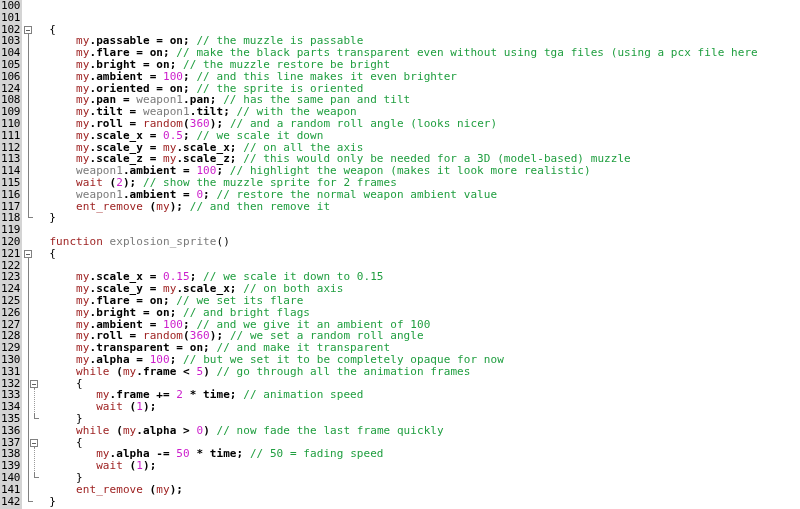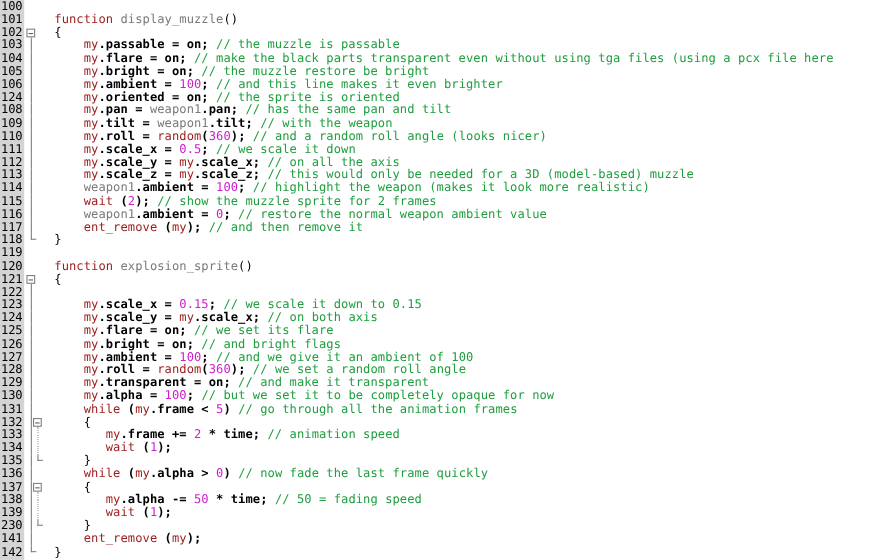--- a/index.html
+++ b/index.html
@@ -156,21 +156,21 @@
   .t-cmt  { color: #1f9e3f; }          
   .t-pun  { color: #000000; }          
 </style>
 </head>
 <body>
 
 <div id="editor">
   <div id="gutter"></div>
   <div id="rows">
       <div class="row" style="top: 0px; position: absolute; left: 0px; width: 800px;"><div class="lnum">100</div><div class="foldcell"></div><div class="code"></div></div>
-      <div class="row" style="top: 11.8px; position: absolute; left: 0px; width: 800px;"><div class="lnum">101</div><div class="foldcell"></div><div class="code"><span class="t-pun">  </span><span class="t-kw">function</span><span class="t-pun"> </span><span class="t-fn">display_muzzle</span><span class="t-pun">()</span></div></div>
+      <div class="row" style="top: 11.8px; position: absolute; left: 0px; width: 800px;"><div class="lnum">101</div><div class="foldcell"></div></div>
       <div class="row" style="top: 23.6px; position: absolute; left: 0px; width: 800px;"><div class="lnum">102</div><div class="foldcell"><div class="foldbox"></div><div class="foldline" style="top: 10.4px; height: 1.4px;"></div></div><div class="code"><span class="t-pun">  {</span></div></div>
       <div class="row" style="top: 35.4px; position: absolute; left: 0px; width: 800px;"><div class="lnum">103</div><div class="foldcell"><div class="foldline"></div></div><div class="code"><span class="t-pun">      </span><span class="t-kw">my</span><span class="t-id">.passable = on; </span><span class="t-cmt">// the muzzle is passable</span></div></div>
       <div class="row" style="top: 47.2px; position: absolute; left: 0px; width: 800px;"><div class="lnum">104</div><div class="foldcell"><div class="foldline"></div></div><div class="code"><span class="t-pun">      </span><span class="t-kw">my</span><span class="t-id">.flare = on; </span><span class="t-cmt">// make the black parts transparent even without using tga files (using a pcx file here</span></div></div>
       <div class="row" style="top: 59px; position: absolute; left: 0px; width: 800px;"><div class="lnum">105</div><div class="foldcell"><div class="foldline"></div></div><div class="code"><span class="t-pun">      </span><span class="t-kw">my</span><span class="t-id">.bright = on; </span><span class="t-cmt">// the muzzle restore be bright</span></div></div>
       <div class="row" style="top: 70.8px; position: absolute; left: 0px; width: 800px;"><div class="lnum">106</div><div class="foldcell"><div class="foldline"></div></div><div class="code"><span class="t-pun">      </span><span class="t-kw">my</span><span class="t-id">.ambient = </span><span class="t-num">100</span><span class="t-id">; </span><span class="t-cmt">// and this line makes it even brighter</span></div></div>
       <div class="row" style="top: 82.6px; position: absolute; left: 0px; width: 800px;"><div class="lnum">124</div><div class="foldcell"><div class="foldline"></div></div><div class="code"><span class="t-pun">      </span><span class="t-kw">my</span><span class="t-id">.oriented = on; </span><span class="t-cmt">// the sprite is oriented</span></div></div>
       <div class="row" style="top: 94.4px; position: absolute; left: 0px; width: 800px;"><div class="lnum">108</div><div class="foldcell"><div class="foldline"></div></div><div class="code"><span class="t-pun">      </span><span class="t-kw">my</span><span class="t-id">.pan = </span><span class="t-fn">weapon1</span><span class="t-id">.pan; </span><span class="t-cmt">// has the same pan and tilt</span></div></div>
       <div class="row" style="top: 106.2px; position: absolute; left: 0px; width: 800px;"><div class="lnum">109</div><div class="foldcell"><div class="foldline"></div></div><div class="code"><span class="t-pun">      </span><span class="t-kw">my</span><span class="t-id">.tilt = </span><span class="t-fn">weapon1</span><span class="t-id">.tilt; </span><span class="t-cmt">// with the weapon</span></div></div>
       <div class="row" style="top: 118px; position: absolute; left: 0px; width: 800px;"><div class="lnum">110</div><div class="foldcell"><div class="foldline"></div></div><div class="code"><span class="t-pun">      </span><span class="t-kw">my</span><span class="t-id">.roll = </span><span class="t-kw">random</span><span class="t-id">(</span><span class="t-num">360</span><span class="t-id">); </span><span class="t-cmt">// and a random roll angle (looks nicer)</span></div></div>
       <div class="row" style="top: 129.8px; position: absolute; left: 0px; width: 800px;"><div class="lnum">111</div><div class="foldcell"><div class="foldline"></div></div><div class="code"><span class="t-pun">      </span><span class="t-kw">my</span><span class="t-id">.scale_x = </span><span class="t-num">0.5</span><span class="t-id">; </span><span class="t-cmt">// we scale it down</span></div></div>
@@ -195,17 +195,17 @@
       <div class="row" style="top: 354px; position: absolute; left: 0px; width: 800px;"><div class="lnum">130</div><div class="foldcell"><div class="foldline"></div></div><div class="code"><span class="t-pun">      </span><span class="t-kw">my</span><span class="t-id">.alpha = </span><span class="t-num">100</span><span class="t-id">; </span><span class="t-cmt">// but we set it to be completely opaque for now</span></div></div>
       <div class="row" style="top: 365.8px; position: absolute; left: 0px; width: 800px;"><div class="lnum">131</div><div class="foldcell"><div class="foldline"></div></div><div class="code"><span class="t-pun">      </span><span class="t-kw">while</span><span class="t-id"> (</span><span class="t-kw">my</span><span class="t-id">.frame &lt; </span><span class="t-num">5</span><span class="t-id">) </span><span class="t-cmt">// go through all the animation frames</span></div></div>
       <div class="row" style="top: 377.6px; position: absolute; left: 0px; width: 800px;"><div class="lnum">132</div><div class="foldcell"><div class="foldline"></div><div class="foldbox l2"></div><div class="foldline l2" style="top: 10.4px; height: 1.4px;"></div></div><div class="code"><span class="t-pun">      {</span></div></div>
       <div class="row" style="top: 389.4px; position: absolute; left: 0px; width: 800px;"><div class="lnum">133</div><div class="foldcell"><div class="foldline"></div><div class="folddot"></div></div><div class="code"><span class="t-pun">         </span><span class="t-kw">my</span><span class="t-id">.frame += </span><span class="t-num">2</span><span class="t-id"> * time; </span><span class="t-cmt">// animation speed</span></div></div>
       <div class="row" style="top: 401.2px; position: absolute; left: 0px; width: 800px;"><div class="lnum">134</div><div class="foldcell"><div class="foldline"></div><div class="folddot"></div></div><div class="code"><span class="t-pun">         </span><span class="t-kw">wait</span><span class="t-id"> (</span><span class="t-num">1</span><span class="t-id">);</span></div></div>
       <div class="row" style="top: 413px; position: absolute; left: 0px; width: 800px;"><div class="lnum">135</div><div class="foldcell"><div class="foldline"></div><div class="foldend l2"></div></div><div class="code"><span class="t-pun">      }</span></div></div>
       <div class="row" style="top: 424.8px; position: absolute; left: 0px; width: 800px;"><div class="lnum">136</div><div class="foldcell"><div class="foldline"></div></div><div class="code"><span class="t-pun">      </span><span class="t-kw">while</span><span class="t-id"> (</span><span class="t-kw">my</span><span class="t-id">.alpha &gt; </span><span class="t-num">0</span><span class="t-id">) </span><span class="t-cmt">// now fade the last frame quickly</span></div></div>
       <div class="row" style="top: 436.6px; position: absolute; left: 0px; width: 800px;"><div class="lnum">137</div><div class="foldcell"><div class="foldline"></div><div class="foldbox l2"></div><div class="foldline l2" style="top: 10.4px; height: 1.4px;"></div></div><div class="code"><span class="t-pun">      {</span></div></div>
       <div class="row" style="top: 448.4px; position: absolute; left: 0px; width: 800px;"><div class="lnum">138</div><div class="foldcell"><div class="foldline"></div><div class="folddot"></div></div><div class="code"><span class="t-pun">         </span><span class="t-kw">my</span><span class="t-id">.alpha -= </span><span class="t-num">50</span><span class="t-id"> * time; </span><span class="t-cmt">// 50 = fading speed</span></div></div>
       <div class="row" style="top: 460.2px; position: absolute; left: 0px; width: 800px;"><div class="lnum">139</div><div class="foldcell"><div class="foldline"></div><div class="folddot"></div></div><div class="code"><span class="t-pun">         </span><span class="t-kw">wait</span><span class="t-id"> (</span><span class="t-num">1</span><span class="t-id">);</span></div></div>
-      <div class="row" style="top: 472px; position: absolute; left: 0px; width: 800px;"><div class="lnum">230</div><div class="foldcell"><div class="foldline"></div><div class="foldend l2"></div></div><div class="code"><span class="t-pun">      }</span></div></div>
+      <div class="row" style="top: 472px; position: absolute; left: 0px; width: 800px;"><div class="lnum">140</div><div class="foldcell"><div class="foldline"></div><div class="foldend l2"></div></div><div class="code"><span class="t-pun">      }</span></div></div>
       <div class="row" style="top: 483.8px; position: absolute; left: 0px; width: 800px;"><div class="lnum">141</div><div class="foldcell"><div class="foldline"></div></div><div class="code"><span class="t-pun">      </span><span class="t-kw">ent_remove</span><span class="t-id"> (</span><span class="t-kw">my</span><span class="t-id">);</span></div></div>
       <div class="row" style="top: 495.6px; position: absolute; left: 0px; width: 800px;"><div class="lnum">142</div><div class="foldcell"><div class="foldend"></div></div><div class="code"><span class="t-pun">  }</span></div></div>
     </div>
 </div>
 
 </body></html>

